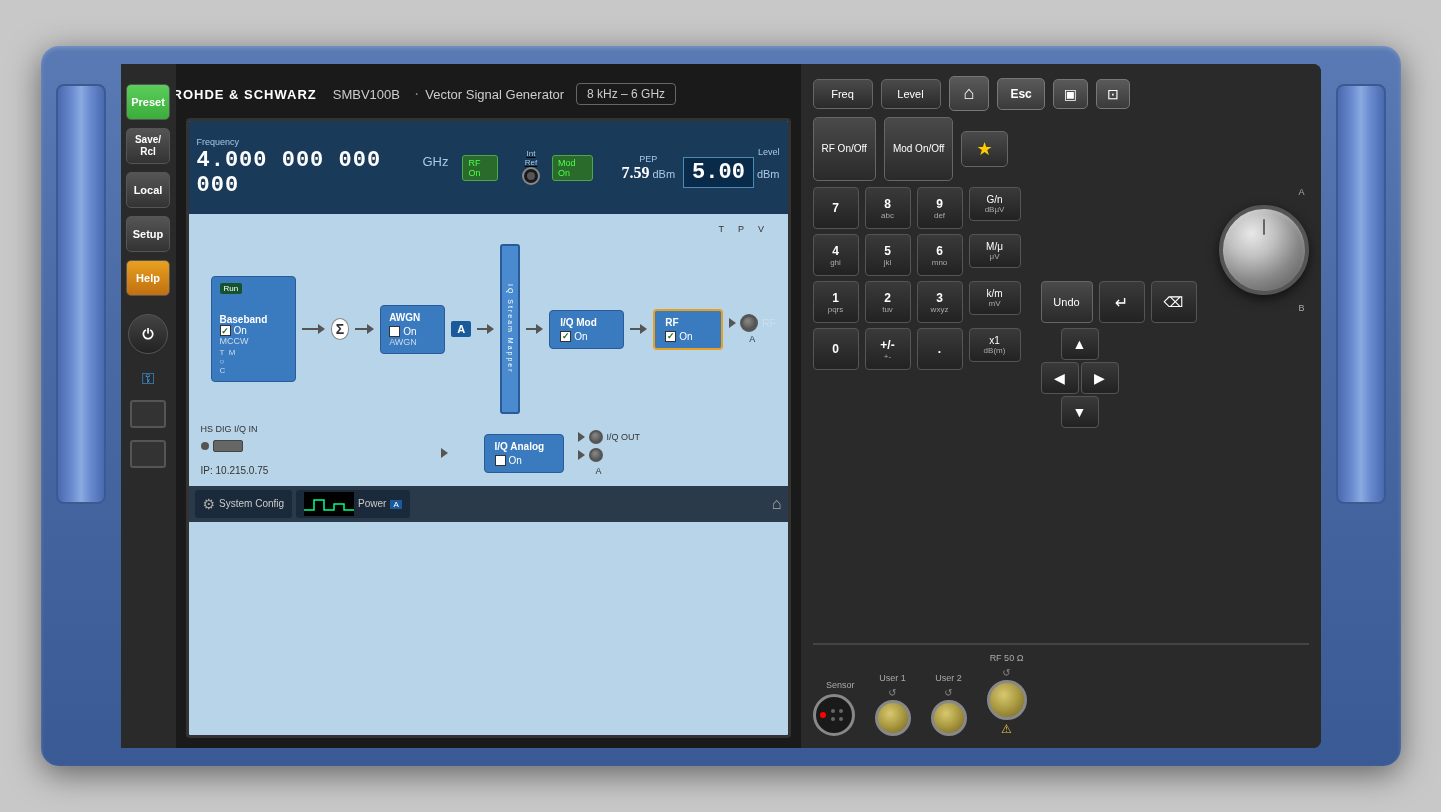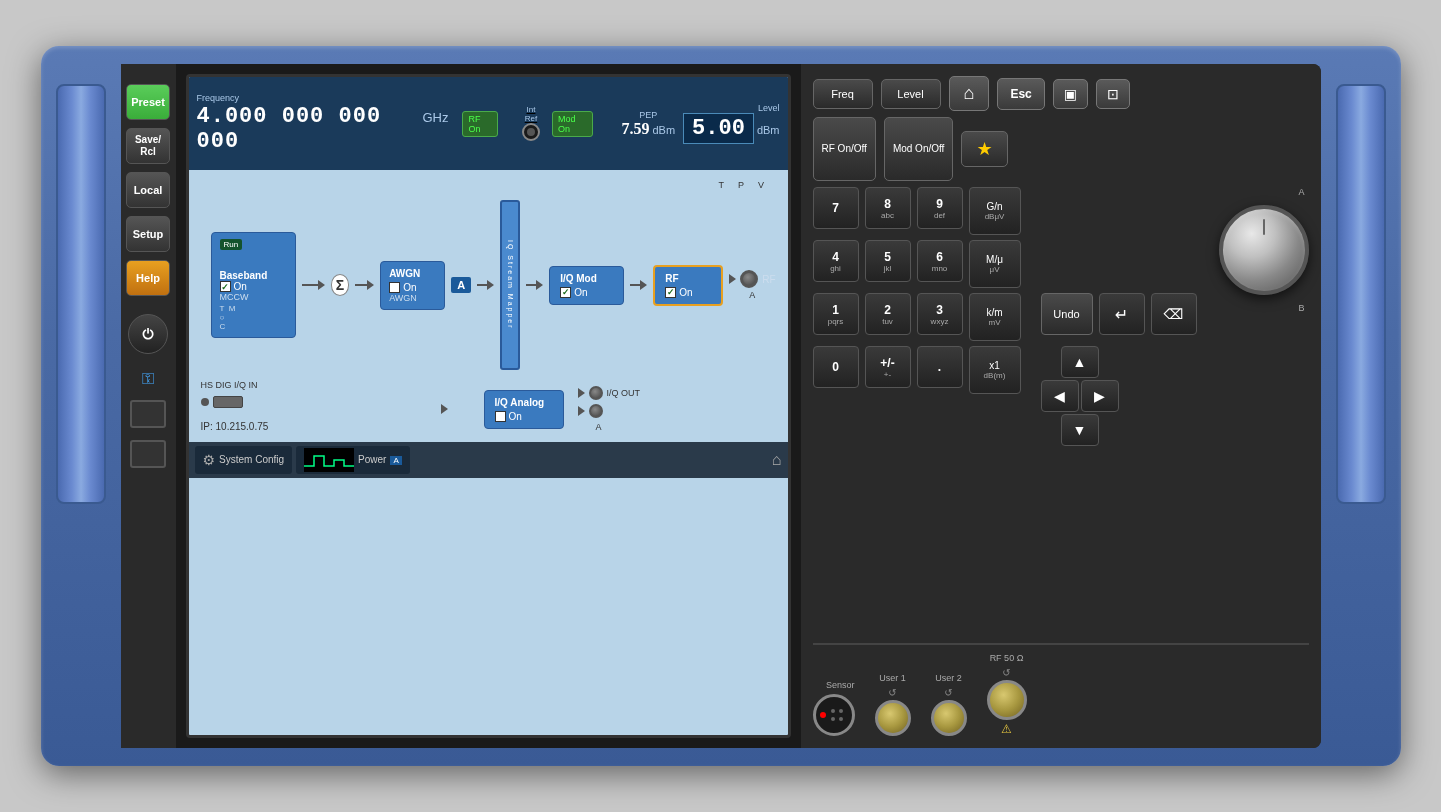--- a/index.html
+++ b/index.html
@@ -521,21 +521,21 @@
       color: #aaa;
       font-weight: normal;
     }
 
     .unit-btn {
       background: linear-gradient(180deg, #3a3a3a, #222);
       border: 1px solid #555;
       border-radius: 4px;
       color: white;
       width: 52px;
-      height: 48px;
+      height: 34px;
       cursor: pointer;
       display: flex;
       flex-direction: column;
       align-items: center;
       justify-content: center;
       font-size: 10px;
       text-align: center;
     }
 
     .undo-btn {
@@ -655,20 +655,32 @@
       <button class="side-btn btn-power">
         <span style="font-size:14px;">⏻</span>
       </button>
       <div style="color:#4af; font-size:16px; margin-top:8px;">⚿</div>
       <div style="background:#333; width:36px; height:28px; border-radius:3px; border:2px solid #555; margin-top:4px;"></div>
       <div style="background:#333; width:36px; height:28px; border-radius:3px; border:2px solid #555; margin-top:4px;"></div>
     </div>
 
     <div class="left-panel">
 
+      <div class="header-bar">
+        <div class="rs-logo">
+          <div class="rs-logo-circle">
+            <span>R&amp;S</span>
+          </div>
+          <span class="rs-logo-text">ROHDE &amp; SCHWARZ</span>
+        </div>
+        <span class="model-text">SMBV100B</span>
+        <span class="separator">·</span>
+        <span class="product-name">Vector Signal Generator</span>
+        <span class="freq-range-badge">8 kHz – 6 GHz</span>
+      </div>
 
       <div class="screen-wrapper">
         <div class="screen">
 
           <div class="screen-top">
             <div class="freq-section">
               <span class="freq-label">Frequency</span>
               <div style="display:flex; align-items:baseline; gap:4px;">
                 <span class="freq-value">4.000 000 000 000</span>
                 <span class="freq-unit">GHz</span>

